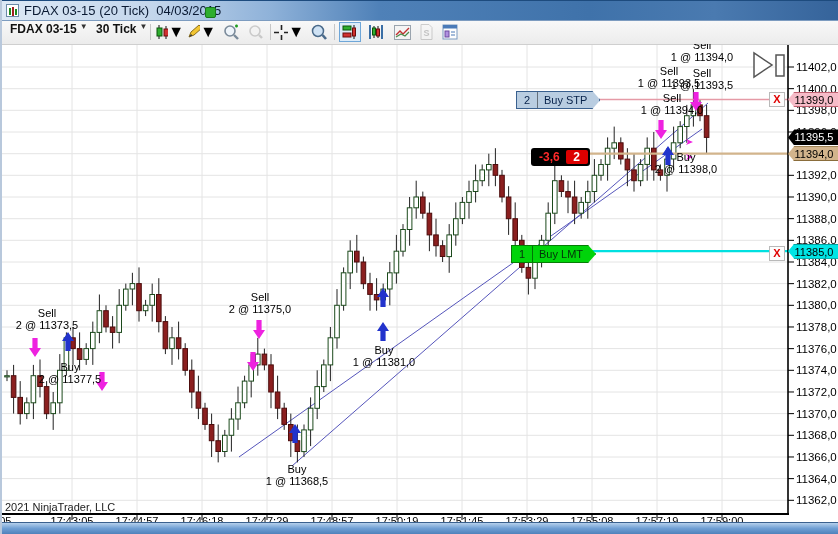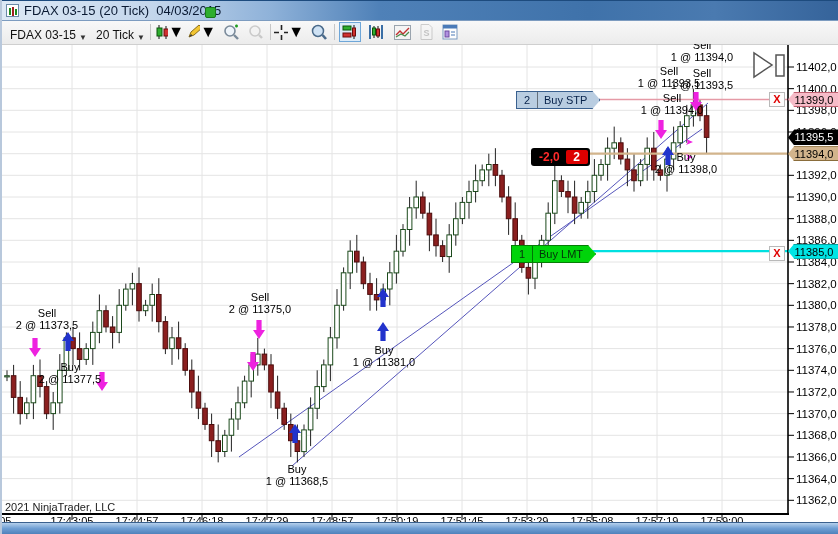--- a/index.html
+++ b/index.html
@@ -7,21 +7,21 @@
   
   #titlebar{position:absolute;left:0;top:0;width:838px;height:21px;
     background:linear-gradient(to right,#dce8f5 0%,#c3d6ec 18%,#8fb2d9 32%,#4f81b8 45%,#3f72aa 70%,#4a7ab0 85%,#35639a 100%);
     border-top:1px solid #1d4b7e;border-bottom:1px solid #7d9cc0;box-sizing:border-box;}
   #titlebar .appicon{position:absolute;left:4px;top:3px;width:13px;height:13px;background:#fff;border:1px solid #6a8aa8;box-sizing:border-box;}
   #titlebar .appicon i{position:absolute;width:2px;background:#1d8a1d;}
   #titlebar .title{position:absolute;left:22px;top:2px;font-size:13px;color:#0a1a33;white-space:pre;}
   #titlebar .conn{position:absolute;left:203px;top:6px;width:9px;height:9px;border-radius:2px;background:#2fae2f;border:1px solid #1a7a1a;}
   
   #toolbar{position:absolute;left:0;top:21px;width:838px;height:23px;background:linear-gradient(#f8f8f8,#ececec);border-bottom:1px solid #cfcfcf;}
-  .tbtn{position:absolute;top:1px;height:20px;display:flex;align-items:flex-end;font-size:12px;color:#111;padding:0 2px;}
+  .tbtn{position:absolute;top:1px;height:20px;display:flex;align-items:flex-start;font-size:12px;color:#111;padding:0 2px;font-weight:bold;}
   .tbtn .dd{font-size:8px;color:#333;margin-left:3px;}
   .tsep{position:absolute;top:3px;width:1px;height:16px;background:#c6c6c6;}
   .ibtn{position:absolute;top:1px;width:22px;height:20px;display:flex;align-items:center;justify-content:center;}
   .ibtn.active{border:1px solid #6ea6d8;background:#dcebf8;box-sizing:border-box;}
   .ibtn.disabled{opacity:.45;}
   
   .axisbadge{position:absolute;left:786px;width:52px;height:15px;font-size:11px;line-height:15px;text-align:center;
     clip-path:polygon(12% 0,100% 0,100% 100%,12% 100%,0 50%);}
   .xbtn{position:absolute;left:767px;width:16px;height:15px;background:#fdfdfd;border:1px solid #b9b9b9;box-sizing:border-box;
     color:#e00000;font-size:11px;font-weight:bold;line-height:13px;text-align:center;cursor:pointer;}
@@ -52,21 +52,21 @@
     <div class="title">FDAX 03-15 (20 Tick)  04/03/2015</div>
     <div class="conn"></div>
   </div>
 
   <div id="toolbar">
     <div class="tbtn" style="left:6px">
       <span>FDAX 03-15</span>
         <span class="dd">▼</span>
     </div>
     <div class="tbtn" style="left:92px">
-      <span>20 Tick</span>
+      <span>30 Tick</span>
         <span class="dd">▼</span>
     </div>
     <div class="tsep" style="left:148px"></div>
     <div class="ibtn" style="left:152px;width:30px">
       <svg width="16" height="16">
         <line x1="5" y1="1" x2="5" y2="15" stroke="#111"></line>
           <rect x="3" y="4" width="5" height="8" fill="#2fae2f" stroke="#0a550a"></rect>
         <line x1="12" y1="2" x2="12" y2="15" stroke="#111"></line>
           <rect x="10" y="5" width="5" height="7" fill="#d03030" stroke="#6a0c0c"></rect>
       </svg>
@@ -499,21 +499,21 @@
   <div class="orderbadge" style="left:514px;top:91px;background:#b9cde1;border:1px solid #39608f;color:#07224a">
     <span class="qty">2</span>
     <span class="olabel">Buy STP</span>
   </div>
   <div class="orderbadge" style="left:509px;top:245px;background:#00d40a;border:1px solid #067d06;color:#03330a">
     <span class="qty">1</span>
     <span class="olabel">Buy LMT</span>
   </div>
 
   <div id="posbox">
-    <span class="pnl">-2,0</span>
+    <span class="pnl">-3,6</span>
     <span class="pqty">2</span>
   </div>
 
   <div class="axisbadge" style="top: 91.9975px; background: rgb(246, 188, 200); border: 1px solid rgb(192, 96, 112); color: rgb(0, 0, 0); box-sizing: border-box;">11399,0</div>
   <div class="axisbadge" style="top: 129.411px; height: 16px; line-height: 16px; background: rgb(0, 0, 0); color: rgb(255, 255, 255);">11395,5</div>
   <div class="axisbadge" style="top: 146.16px; background: rgb(210, 180, 140); border: 1px solid rgb(138, 109, 59); color: rgb(0, 0, 0); box-sizing: border-box;">11394,0</div>
   <div class="axisbadge" style="top: 243.653px; background: rgb(0, 229, 229); border: 1px solid rgb(0, 160, 160); color: rgb(0, 0, 0); box-sizing: border-box;">11385,0</div>
 
   <div class="xbtn" style="top:92px">X</div>
   <div class="xbtn" style="top:246px">X</div>

